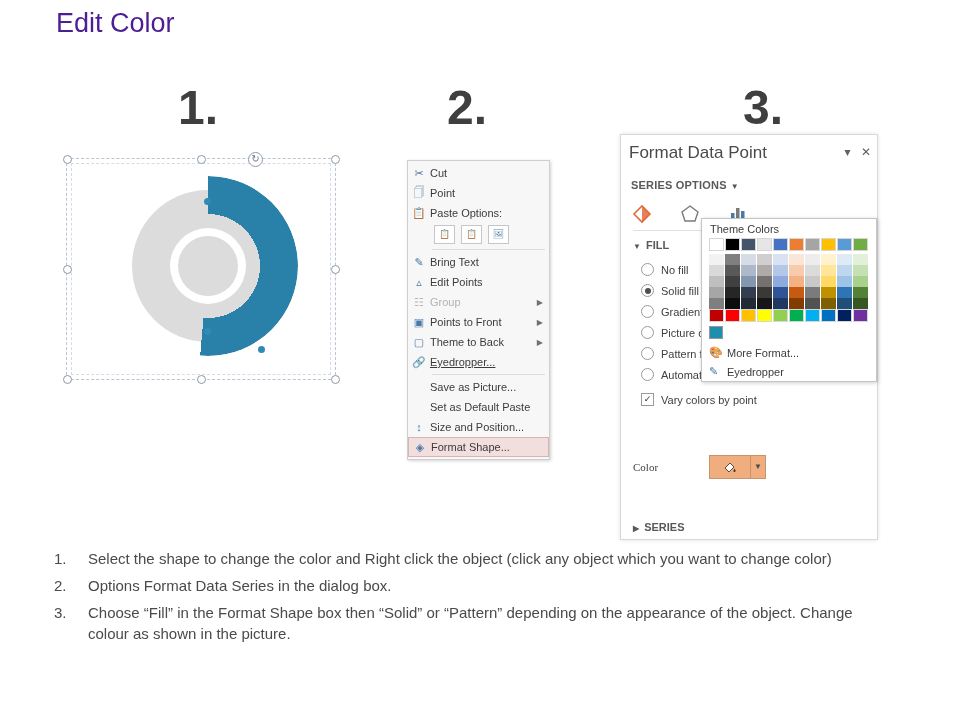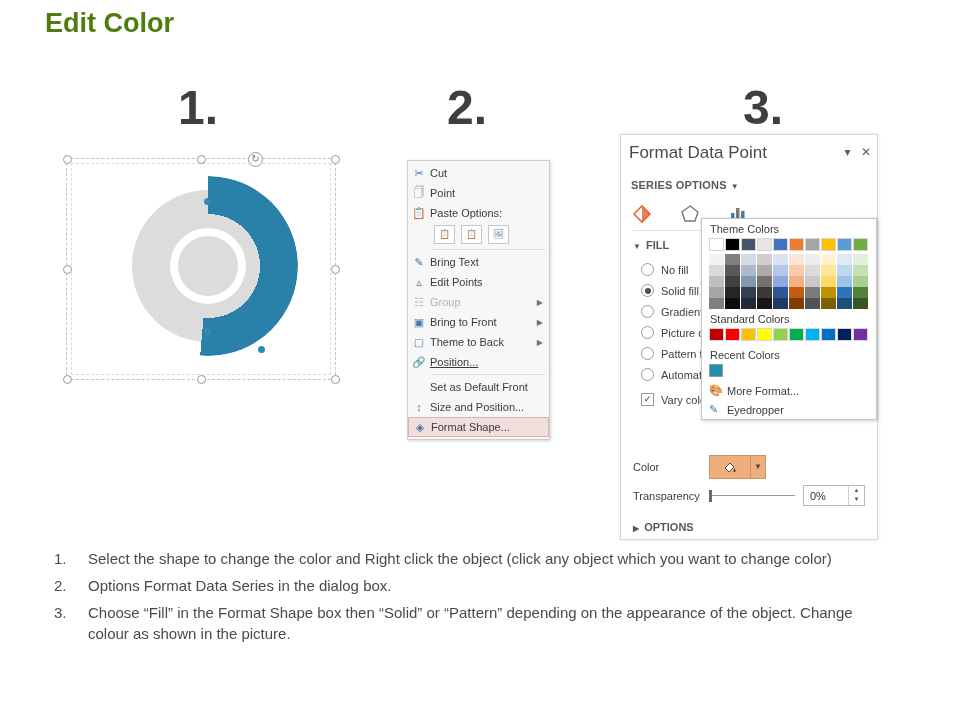--- a/index.html
+++ b/index.html
@@ -10,26 +10,25 @@
     width: 960px;
     height: 720px;
     background: #ffffff;
     font-family: "Liberation Sans", sans-serif;
     color: #404040;
     overflow: hidden;
     position: relative;
   }
   .page-title {
     position: absolute;
-    left: 45px;
+    left: 56px;
     top: 8px;
     font-size: 27px;
-    color: #4d7c0f;
+    color: #4c1d95;
     font-family: "Liberation Sans", sans-serif;
-    font-weight: bold;
   }
 
   
   .step-num {
     position: absolute;
     font-size: 48px;
     font-weight: bold;
     color: #3f3f3f;
     font-family: "Liberation Sans", sans-serif;
   }
@@ -279,21 +278,21 @@
     flex: 0 0 11px;
   }
   .fp-color-row {
     position: absolute;
     left: 12px; top: 320px;
     width: 232px;
     display: flex;
     align-items: center;
     font-size: 11px;
   }
-  .fp-color-row .lbl { width: 76px; color: #404040; }
+  .fp-color-row .lbl { width: 76px; color: #404040; font-family: Liberation Serif, serif; }
   .color-btn {
     width: 40px; height: 22px;
     border: 1px solid #c8936f;
     background: #f0ad7e;
     display: flex;
     align-items: center;
     justify-content: center;
     font-size: 12px;
     color: #5a3a1e;
   }
@@ -495,37 +494,41 @@
     <span class="cm-ico">▵</span>
     <span class="cm-lbl">Edit Points</span>
   </div>
   <div class="cm-item disabled">
     <span class="cm-ico">☷</span>
     <span class="cm-lbl">Group</span>
     <span class="cm-arrow">▶</span>
   </div>
   <div class="cm-item">
     <span class="cm-ico">▣</span>
-    <span class="cm-lbl">Bring to Front</span>
+    <span class="cm-lbl">Points to Front</span>
     <span class="cm-arrow">▶</span>
   </div>
   <div class="cm-item">
     <span class="cm-ico">▢</span>
     <span class="cm-lbl">Theme to Back</span>
     <span class="cm-arrow">▶</span>
   </div>
   <div class="cm-item">
     <span class="cm-ico">🔗</span>
-    <span class="cm-lbl u-letter">Position...</span>
+    <span class="cm-lbl u-letter">Eyedropper...</span>
   </div>
   <div class="cm-sep"></div>
 
   <div class="cm-item">
     <span class="cm-ico"></span>
-    <span class="cm-lbl">Set as Default Front</span>
+    <span class="cm-lbl">Save as Picture...</span>
+  </div>
+  <div class="cm-item">
+    <span class="cm-ico"></span>
+    <span class="cm-lbl">Set as Default Paste</span>
   </div>
   <div class="cm-item">
     <span class="cm-ico">↕</span>
     <span class="cm-lbl">Size and Position...</span>
   </div>
   <div class="cm-item hl">
     <span class="cm-ico">◈</span>
     <span class="cm-lbl">Format Shape...</span>
   </div>
 </div>
@@ -602,37 +605,23 @@
     <span class="lbl">Color</span>
     <span class="color-btn">
       <svg width="16" height="14" viewBox="0 0 16 14">
         <path d="M3 8 L8 3 L12 7 L7 12 Z" fill="#ffffff" stroke="#6b4a2a" stroke-width="1"></path>
         <path d="M12.5 8.5 c1.5 2 1.5 3.5 0 3.5 -1.5 0 -1.5 -1.5 0 -3.5Z" fill="#3b3b3b"></path>
       </svg>
     </span>
     <span class="color-btn-arrow">▼</span>
   </div>
 
-  <div class="fp-trans-row">
-    <span class="lbl">Transparency</span>
-    <span class="slider">
-      <span class="track"></span>
-      <span class="knob"></span>
-    </span>
-    <span class="spin">
-      <span class="val">0%</span>
-      <span class="arrows">
-        <span>▲</span>
-        <span>▼</span>
-      </span>
-    </span>
-  </div>
 
   <div class="fp-border">
-    <span class="tri">▶</span><span>OPTIONS</span>
+    <span class="tri">▶</span><span>SERIES</span>
   </div>
 </div>
 
 <div id="color-picker">
   <div class="cp-head">Theme Colors</div>
   <div class="cp-grid theme-top" id="cp-theme-top">
       <div class="sw" style="background: rgb(255, 255, 255);"></div>
       <div class="sw" style="background: rgb(0, 0, 0);"></div>
       <div class="sw" style="background: rgb(68, 84, 106);"></div>
       <div class="sw" style="background: rgb(231, 230, 230);"></div>
@@ -699,34 +688,32 @@
         <div class="sw" style="background: rgb(34, 42, 53);"></div>
         <div class="sw" style="background: rgb(22, 22, 22);"></div>
         <div class="sw" style="background: rgb(31, 56, 100);"></div>
         <div class="sw" style="background: rgb(131, 60, 0);"></div>
         <div class="sw" style="background: rgb(82, 82, 82);"></div>
         <div class="sw" style="background: rgb(127, 96, 0);"></div>
         <div class="sw" style="background: rgb(31, 78, 121);"></div>
         <div class="sw" style="background: rgb(55, 86, 35);"></div>
       </div>
     </div>
-  <div class="cp-head">Standard Colors</div>
   <div class="cp-std-grid" id="cp-standard">
       <div class="sw" style="background: rgb(192, 0, 0);"></div>
       <div class="sw" style="background: rgb(255, 0, 0);"></div>
       <div class="sw" style="background: rgb(255, 192, 0);"></div>
       <div class="sw" style="background: rgb(255, 255, 0);"></div>
       <div class="sw" style="background: rgb(146, 208, 80);"></div>
       <div class="sw" style="background: rgb(0, 176, 80);"></div>
       <div class="sw" style="background: rgb(0, 176, 240);"></div>
       <div class="sw" style="background: rgb(0, 112, 192);"></div>
       <div class="sw" style="background: rgb(0, 32, 96);"></div>
       <div class="sw" style="background: rgb(112, 48, 160);"></div>
     </div>
-  <div class="cp-head">Recent Colors</div>
   <div class="cp-recent" id="cp-recent">
       <div class="sw" style="background: rgb(31, 143, 176);"></div>
     </div>
   <div class="cp-action">
     <span class="ico">🎨</span>
     <span>More Format...</span>
   </div>
   <div class="cp-action">
     <span class="ico">✎</span>
     <span>Eyedropper</span>

